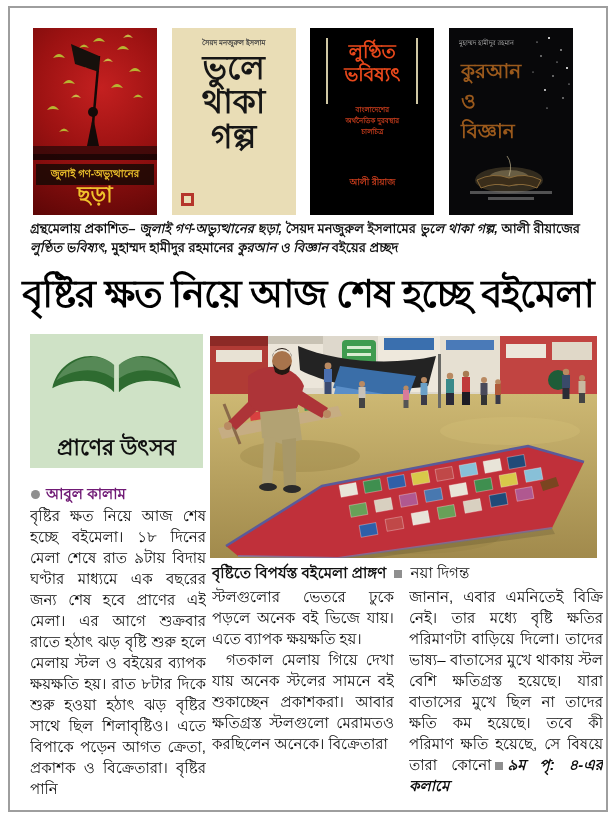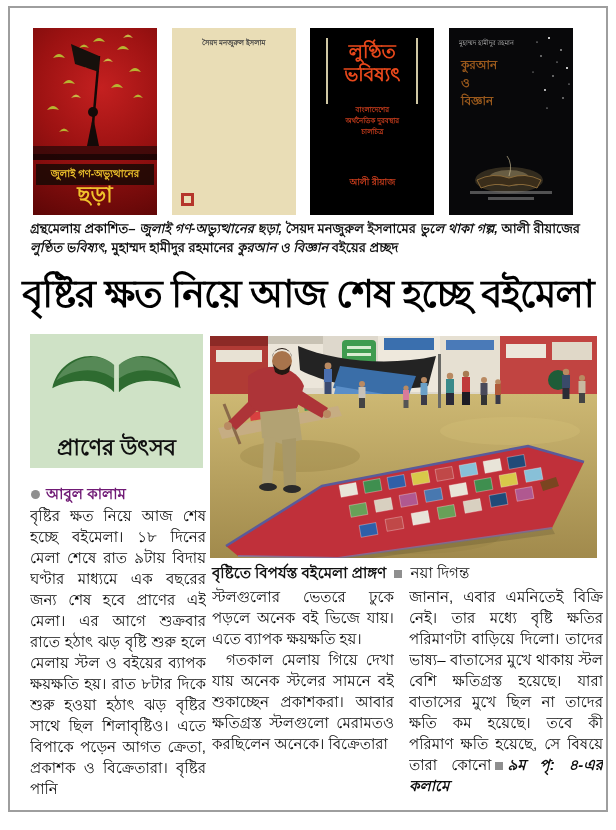--- a/index.html
+++ b/index.html
@@ -27,21 +27,21 @@
   .cover3{background:#000000;}
   .c3-rule{position:absolute;top:10px;width:2px;height:66px;background:#cfc7a4;}
   .c3-title{position:absolute;top:13px;left:0;width:100%;text-align:center;font-size:19px;
             font-weight:bold;color:#e8481b;line-height:1.2;}
   .c3-sub{position:absolute;top:76px;left:0;width:100%;text-align:center;font-size:7px;
           font-weight:bold;color:#c63c1c;line-height:1.6;}
   .c3-author{position:absolute;bottom:25px;left:0;width:100%;text-align:center;font-size:9px;
              font-weight:bold;color:#c63c1c;}
   .cover4{background:#08080a;}
   .c4-author{position:absolute;top:10px;left:10px;font-size:6.5px;color:#c4c4c4;}
-  .c4-title{position:absolute;top:28px;left:12px;font-size:12px;font-weight:bold;color:#9a591c;
+  .c4-title{position:absolute;top:28px;left:12px;font-size:20px;font-weight:bold;color:#9a591c;
             line-height:1.5;}
   .c4-bars{position:absolute;bottom:12px;left:14px;right:14px;}
   .c4-bars i{display:block;height:3px;background:#8f8f8f;opacity:.55;margin:3px auto;}
   .c4-bars i:first-child{width:86%;}
   .c4-bars i:last-child{width:48%;}
   .cover-svg{position:absolute;left:0;top:0;width:100%;height:100%;}
 
   
   .top-caption{position:absolute;left:30px;top:220px;width:558px;font-size:13px;
                font-weight:bold;line-height:1.45;color:#0d0d0d;}
@@ -107,20 +107,25 @@
         <path d="M60,88 L54,118 L66,118 Z" fill="#140a08"></path>
         <rect x="0" y="118" width="124" height="14" fill="#2a0808" opacity="0.75"></rect>
         <rect x="0" y="126" width="124" height="6" fill="#180404" opacity="0.8"></rect>
       </svg>
       <div class="c1-band">জুলাই গণ-অভ্যুত্থানের</div>
       <div class="c1-title">ছড়া</div>
     </div>
 
     <div class="cover cover2">
       <div class="c2-author">সৈয়দ মনজুরুল ইসলাম</div>
+      <div class="c2-title">
+        <div>ভুলে</div>
+        <div>থাকা</div>
+        <div>গল্প</div>
+      </div>
       <div class="c2-logo">
           <span></span>
         </div>
     </div>
 
     <div class="cover cover3">
       <div class="c3-rule" style="left:16px"></div>
       <div class="c3-rule" style="right:16px"></div>
       <div class="c3-title">
         <div>লুণ্ঠিত</div>

